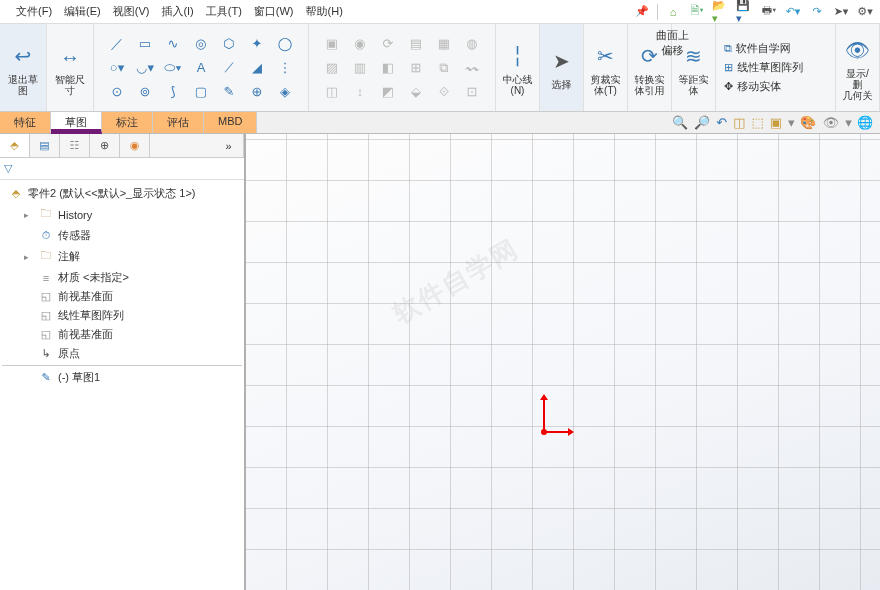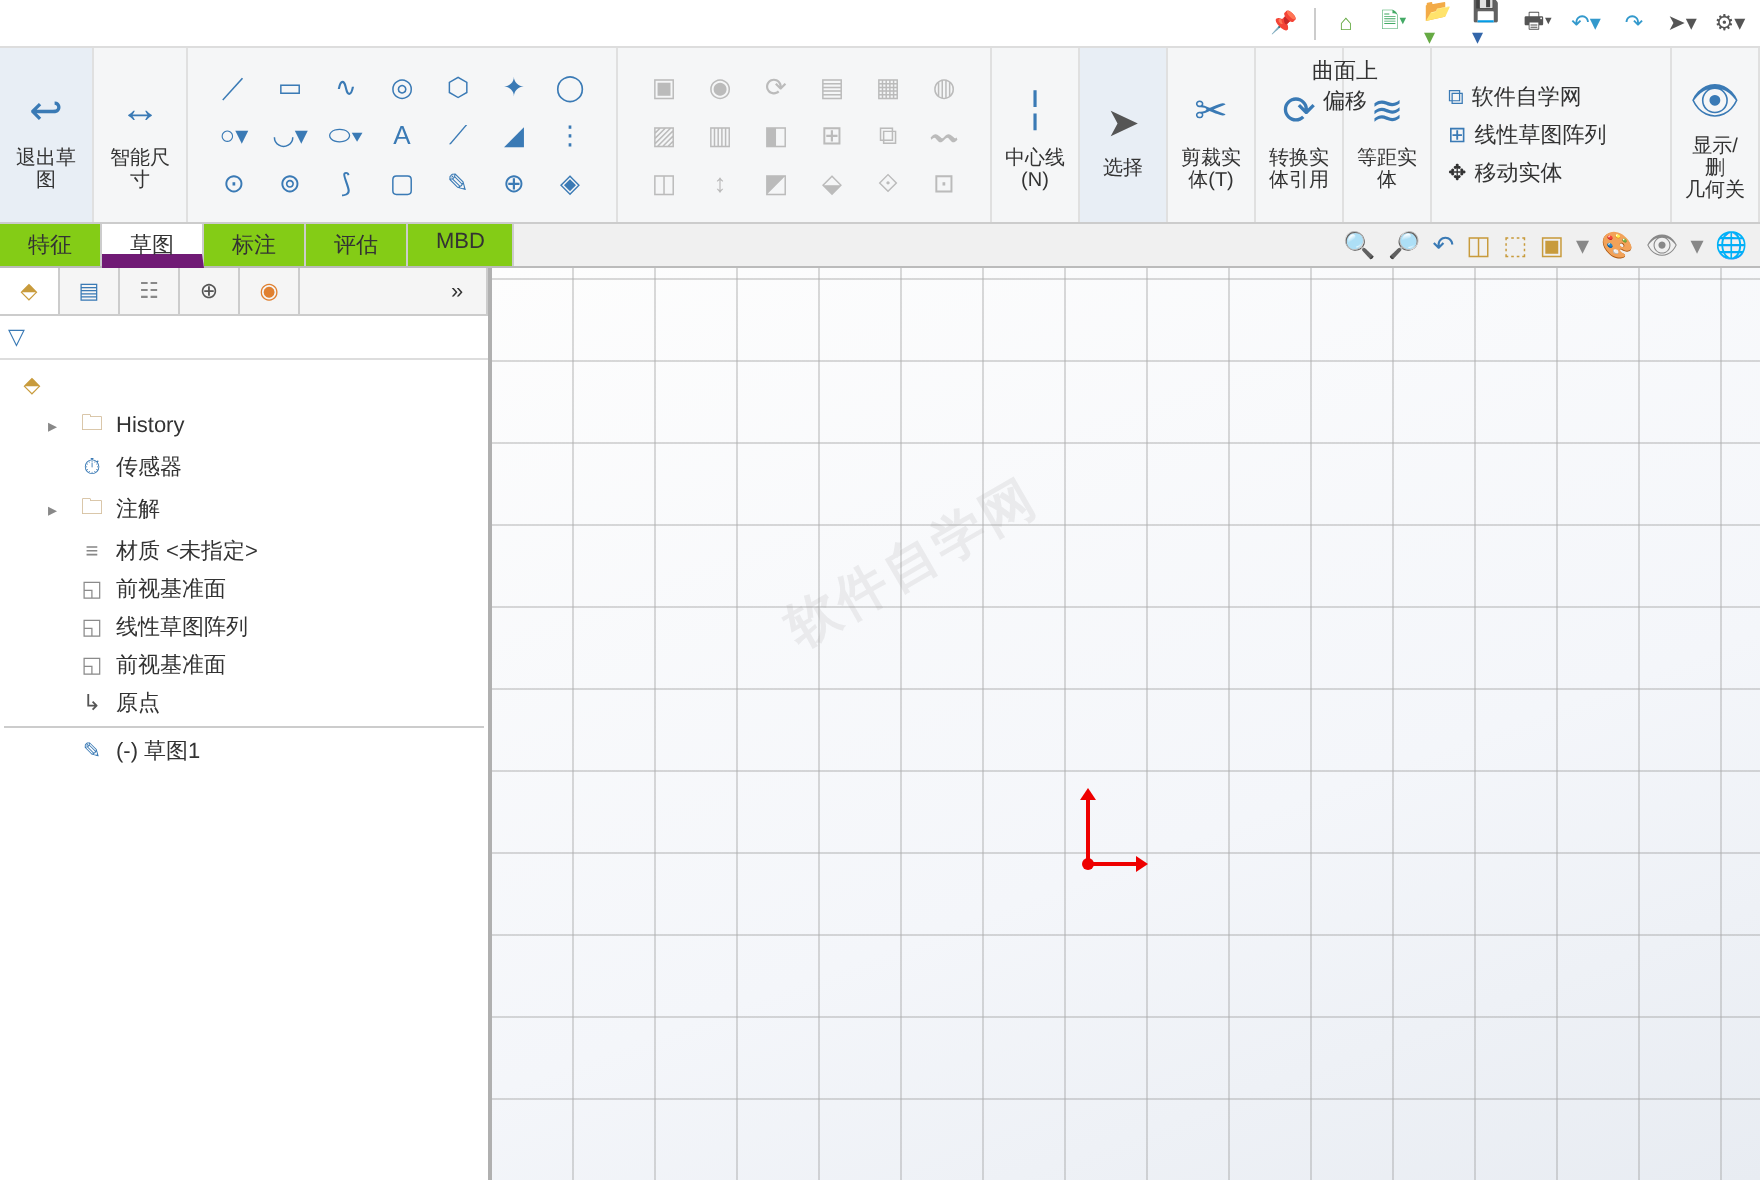--- a/index.html
+++ b/index.html
@@ -15,22 +15,22 @@
 .maccess .ic{width:18px;height:18px;display:flex;align-items:center;justify-content:center;color:#4a6;cursor:pointer}
 .maccess .sep{width:1px;height:16px;background:#ccc}
 .ribbon{height:88px;background:#f5f6f7;border-bottom:1px solid #ccc;display:flex;overflow:hidden}
 .rgrp{display:flex;flex-direction:column;align-items:center;justify-content:center;padding:2px 6px;border-right:1px solid #e0e0e0;position:relative}
 .rgrp.big{min-width:44px}
 .rgrp .bigic{font-size:20px;color:#3a7ab5;height:32px;display:flex;align-items:center;justify-content:center}
 .rgrp .lbl{font-size:10px;text-align:center;line-height:11px;margin-top:2px}
 .sketchgrid{display:grid;grid-template-columns:repeat(7,26px);grid-template-rows:repeat(3,22px);gap:2px;padding:4px}
 .sketchgrid .si{display:flex;align-items:center;justify-content:center;color:#3a7ab5;font-size:13px;cursor:pointer}
 .subtabs{height:22px;background:#f0f0f0;border-bottom:1px solid #bbb;display:flex}
-.subtabs .st{padding:3px 14px;border-right:1px solid #ccc;background:#84cc16;cursor:pointer}
-.subtabs .st.active{background:#fff;border-bottom:7px solid #701a75;margin-bottom:-1px}
+.subtabs .st{padding:3px 14px;border-right:1px solid #ccc;background:#fdba74;cursor:pointer}
+.subtabs .st.active{background:#fff;border-bottom:5px solid #701a75;margin-bottom:-1px}
 .subtabs .vtools{margin-left:auto;display:flex;gap:6px;align-items:center;padding-right:6px}
 .subtabs .vtools .vi{color:#888;font-size:13px;cursor:pointer}
 .main{display:flex;height:456px}
 .side{width:246px;border-right:2px solid #b0b0b0;background:#fff;display:flex;flex-direction:column}
 .sidetabs{height:24px;display:flex;background:#f5f5f5;border-bottom:1px solid #ccc}
 .sidetabs .stt{width:30px;display:flex;align-items:center;justify-content:center;border-right:1px solid #ccc;cursor:pointer}
 .sidetabs .stt.active{background:#fff}
 .filterbar{height:22px;border-bottom:1px solid #ddd;padding:2px 4px;display:flex;align-items:center}
 .filterbar .fic{color:#3a7ab5}
 .filterbar input{flex:1;border:none;outline:none;margin-left:4px}
@@ -53,20 +53,29 @@
 .origin .ah{position:absolute;width:0;height:0}
 .origin .ahy{left:-4px;top:-38px;border-left:4px solid transparent;border-right:4px solid transparent;border-bottom:6px solid #e00}
 .origin .ahx{left:24px;top:-4px;border-top:4px solid transparent;border-bottom:4px solid transparent;border-left:6px solid #e00}
 .origin .dot{position:absolute;left:-3px;top:-3px;width:6px;height:6px;background:#e00;border-radius:50%}
 .wm{position:absolute;left:140px;top:130px;transform:rotate(-30deg);font-size:26px;color:rgba(150,150,150,.14);font-weight:bold;letter-spacing:2px;pointer-events:none}
 </style>
 </head>
 <body>
 
 <div class="menubar">
+  <div class="menus">
+    <span>文件(F)</span>
+    <span>编辑(E)</span>
+    <span>视图(V)</span>
+    <span>插入(I)</span>
+    <span>工具(T)</span>
+    <span>窗口(W)</span>
+    <span>帮助(H)</span>
+  </div>
   <div class="maccess">
     <span class="ic" style="color:#39c">📌</span>
     <span class="sep"></span>
     <span class="ic" style="color:#6a4">⌂</span>
     <span class="ic">🗎▾</span>
     <span class="ic" style="color:#6a4">📂▾</span>
     <span class="ic" style="color:#36a">💾▾</span>
     <span class="ic" style="color:#555">🖶▾</span>
     <span class="ic" style="color:#39c">↶▾</span>
     <span class="ic" style="color:#39c">↷</span>
@@ -223,20 +232,21 @@
           <span>»</span>
         </div>
     </div>
     <div class="filterbar">
       <span class="fic">▽</span>
       <input style="">
     </div>
     <div class="tree">
       <div class="tn">
         <span class="tic">⬘</span>
+        <span>零件2  (默认&lt;&lt;默认&gt;_显示状态 1&gt;)</span>
       </div>
       <div class="tn l1">
           <span class="exp">▸</span>
           <span class="tic folder">🗀</span>
           <span>History</span>
         </div>
       <div class="tn l1">
           <span class="exp"></span>
           <span class="tic" style="color:#3a7ab5">⏱</span>
           <span>传感器</span>

